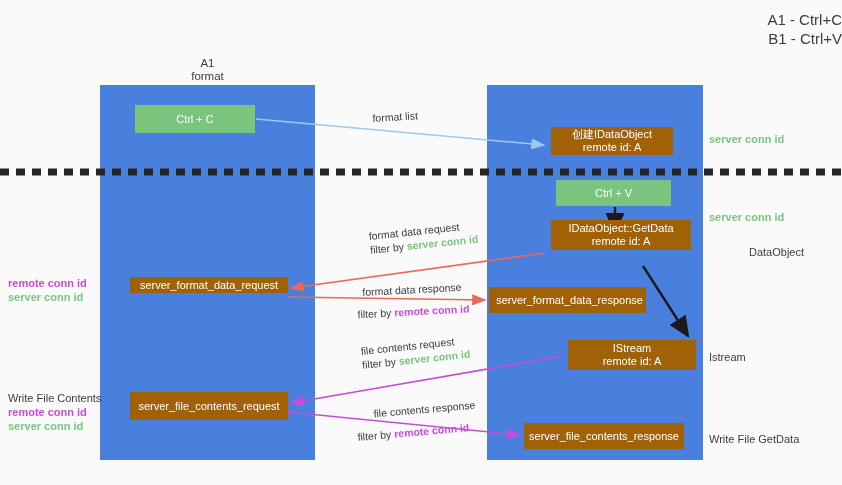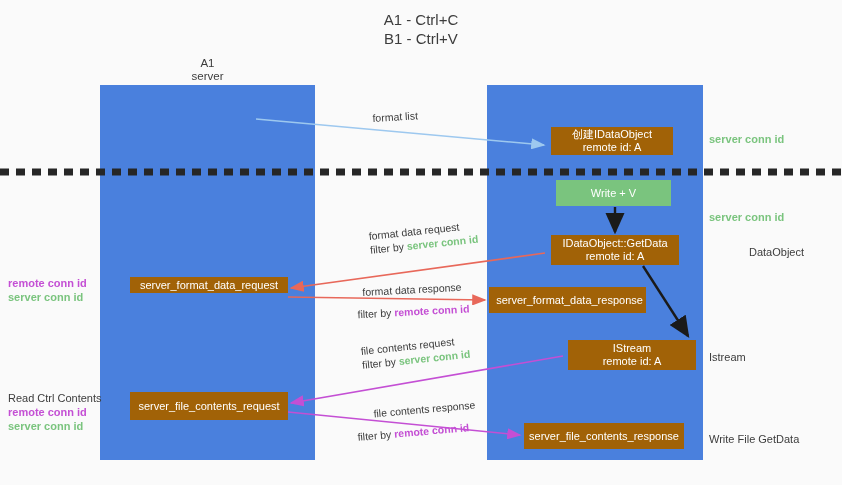--- a/index.html
+++ b/index.html
@@ -7,21 +7,21 @@
     width:842px;height:485px;
     background:#fafafa;
     font-family:"Liberation Sans","DejaVu Sans",sans-serif;
     position:relative;overflow:hidden;
     color:#3c3c3c;
   }
   #canvas{position:absolute;inset:0;width:842px;height:485px;}
   svg.layer{position:absolute;left:0;top:0;width:842px;height:485px;pointer-events:none;}
 
   .title{
-    position:absolute;left:0;top:10px;width:842px;text-align:center;
+    position:absolute;left:0;top:10px;width:842px;text-align:right;
     font-size:15px;line-height:19px;color:#3c3c3c;white-space:pre-line;
   }
 
   .col{position:absolute;background:#4a80dd;}
   #col-a1{left:100px;top:85px;width:215px;height:375px;}
   #col-b1{left:487px;top:85px;width:216px;height:375px;}
 
   .colhead{
     position:absolute;text-align:center;font-size:11.5px;line-height:13px;
     color:#3c3c3c;white-space:pre-line;
@@ -33,21 +33,21 @@
     position:absolute;display:flex;align-items:center;justify-content:center;
     text-align:center;color:#ffffff;font-size:11px;line-height:13px;
     white-space:pre-line;box-sizing:border-box;padding:2px 4px;
   }
   .box.green{background:#7ac47e;}
   .box.orange{background:#a16207;}
 
   #box-ctrlc{left:135px;top:105px;width:120px;height:28px;}
   #box-createdo{left:551px;top:127px;width:122px;height:28px;}
   #box-ctrlv{left:556px;top:180px;width:115px;height:26px;}
-  #box-getdata{left:551px;top:235px;width:128px;height:30px;}
+  #box-getdata{left:551px;top:220px;width:140px;height:30px;}
   #box-fdreq{left:130px;top:277px;width:158px;height:16px;}
   #box-fdresp{left:489px;top:287px;width:157px;height:26px;padding-left:8px;}
   #box-istream{left:568px;top:340px;width:128px;height:30px;}
   #box-fcreq{left:130px;top:392px;width:158px;height:28px;}
   #box-fcresp{left:524px;top:423px;width:160px;height:26px;}
 
   .side{position:absolute;font-size:11px;line-height:14px;}
   .side.green{color:#7ac47e;font-weight:bold;}
   .side.dark{color:#3c3c3c;}
   .side.right{left:709px;}
@@ -78,21 +78,21 @@
 </style>
 </head>
 <body>
 
 <div id="canvas">
 
   <div class="title">A1 - Ctrl+C
 B1 - Ctrl+V</div>
 
   <div class="colhead" id="head-a1">A1
-server</div>
+format</div>
 
   <div class="col" id="col-a1"></div>
   <div class="col" id="col-b1"></div>
 
   <svg class="layer" viewBox="0 0 842 485">
     <defs>
       <marker id="ah-blue" markerWidth="9" markerHeight="7" refX="8" refY="3.5" orient="auto">
         <polygon points="0,0 9,3.5 0,7" fill="#9dc8ef"></polygon>
       </marker>
       <marker id="ah-red" markerWidth="9" markerHeight="7" refX="8" refY="3.5" orient="auto">
@@ -116,23 +116,24 @@
 
     <line x1="288" y1="297" x2="485" y2="300" stroke="#e8685a" stroke-width="1.6" marker-end="url(#ah-red)"></line>
 
     <line x1="643" y1="266" x2="688" y2="336" stroke="#1a1a1a" stroke-width="2.4" marker-end="url(#ah-black)"></line>
 
     <line x1="563" y1="356" x2="291" y2="403" stroke="#c44fd4" stroke-width="1.6" marker-end="url(#ah-purple)"></line>
 
     <line x1="288" y1="412" x2="520" y2="435" stroke="#c44fd4" stroke-width="1.6" marker-end="url(#ah-purple)"></line>
   </svg>
 
+  <div class="box green" id="box-ctrlc">Ctrl + C</div>
   <div class="box orange" id="box-createdo">创建IDataObject
 remote id: A</div>
-  <div class="box green" id="box-ctrlv">Write + V</div>
+  <div class="box green" id="box-ctrlv">Ctrl + V</div>
   <div class="box orange" id="box-getdata">IDataObject::GetData
 remote id: A</div>
   <div class="box orange" id="box-fdreq">server_format_data_request</div>
   <div class="box orange" id="box-fdresp">server_format_data_response</div>
   <div class="box orange" id="box-istream">IStream
 remote id: A</div>
   <div class="box orange" id="box-fcreq">server_file_contents_request</div>
   <div class="box orange" id="box-fcresp">server_file_contents_response</div>
 
   <div class="side green right" id="lbl-srv1">server conn id</div>
@@ -140,21 +141,21 @@
   <div class="side dark" id="lbl-dataobject">DataObject</div>
   <div class="side dark" id="lbl-istream">Istream</div>
   <div class="side dark" id="lbl-writefc">Write File GetData</div>
 
   <div class="leftstack" id="left-fd">
     <div class="ln purple">remote conn id</div>
     <div class="ln green">server conn id</div>
   </div>
 
   <div class="leftstack" id="left-fc">
-    <div class="ln dark">Read Ctrl Contents</div>
+    <div class="ln dark">Write File Contents</div>
     <div class="ln purple">remote conn id</div>
     <div class="ln green">server conn id</div>
   </div>
 
   <div class="arrowlbl" id="lbl-formatlist">format list</div>
 
   <div class="arrowlbl" id="lbl-fdreq">
     <div>format data request</div>
     <div><span>filter by </span><span class="g">server conn id</span></div>
   </div>

